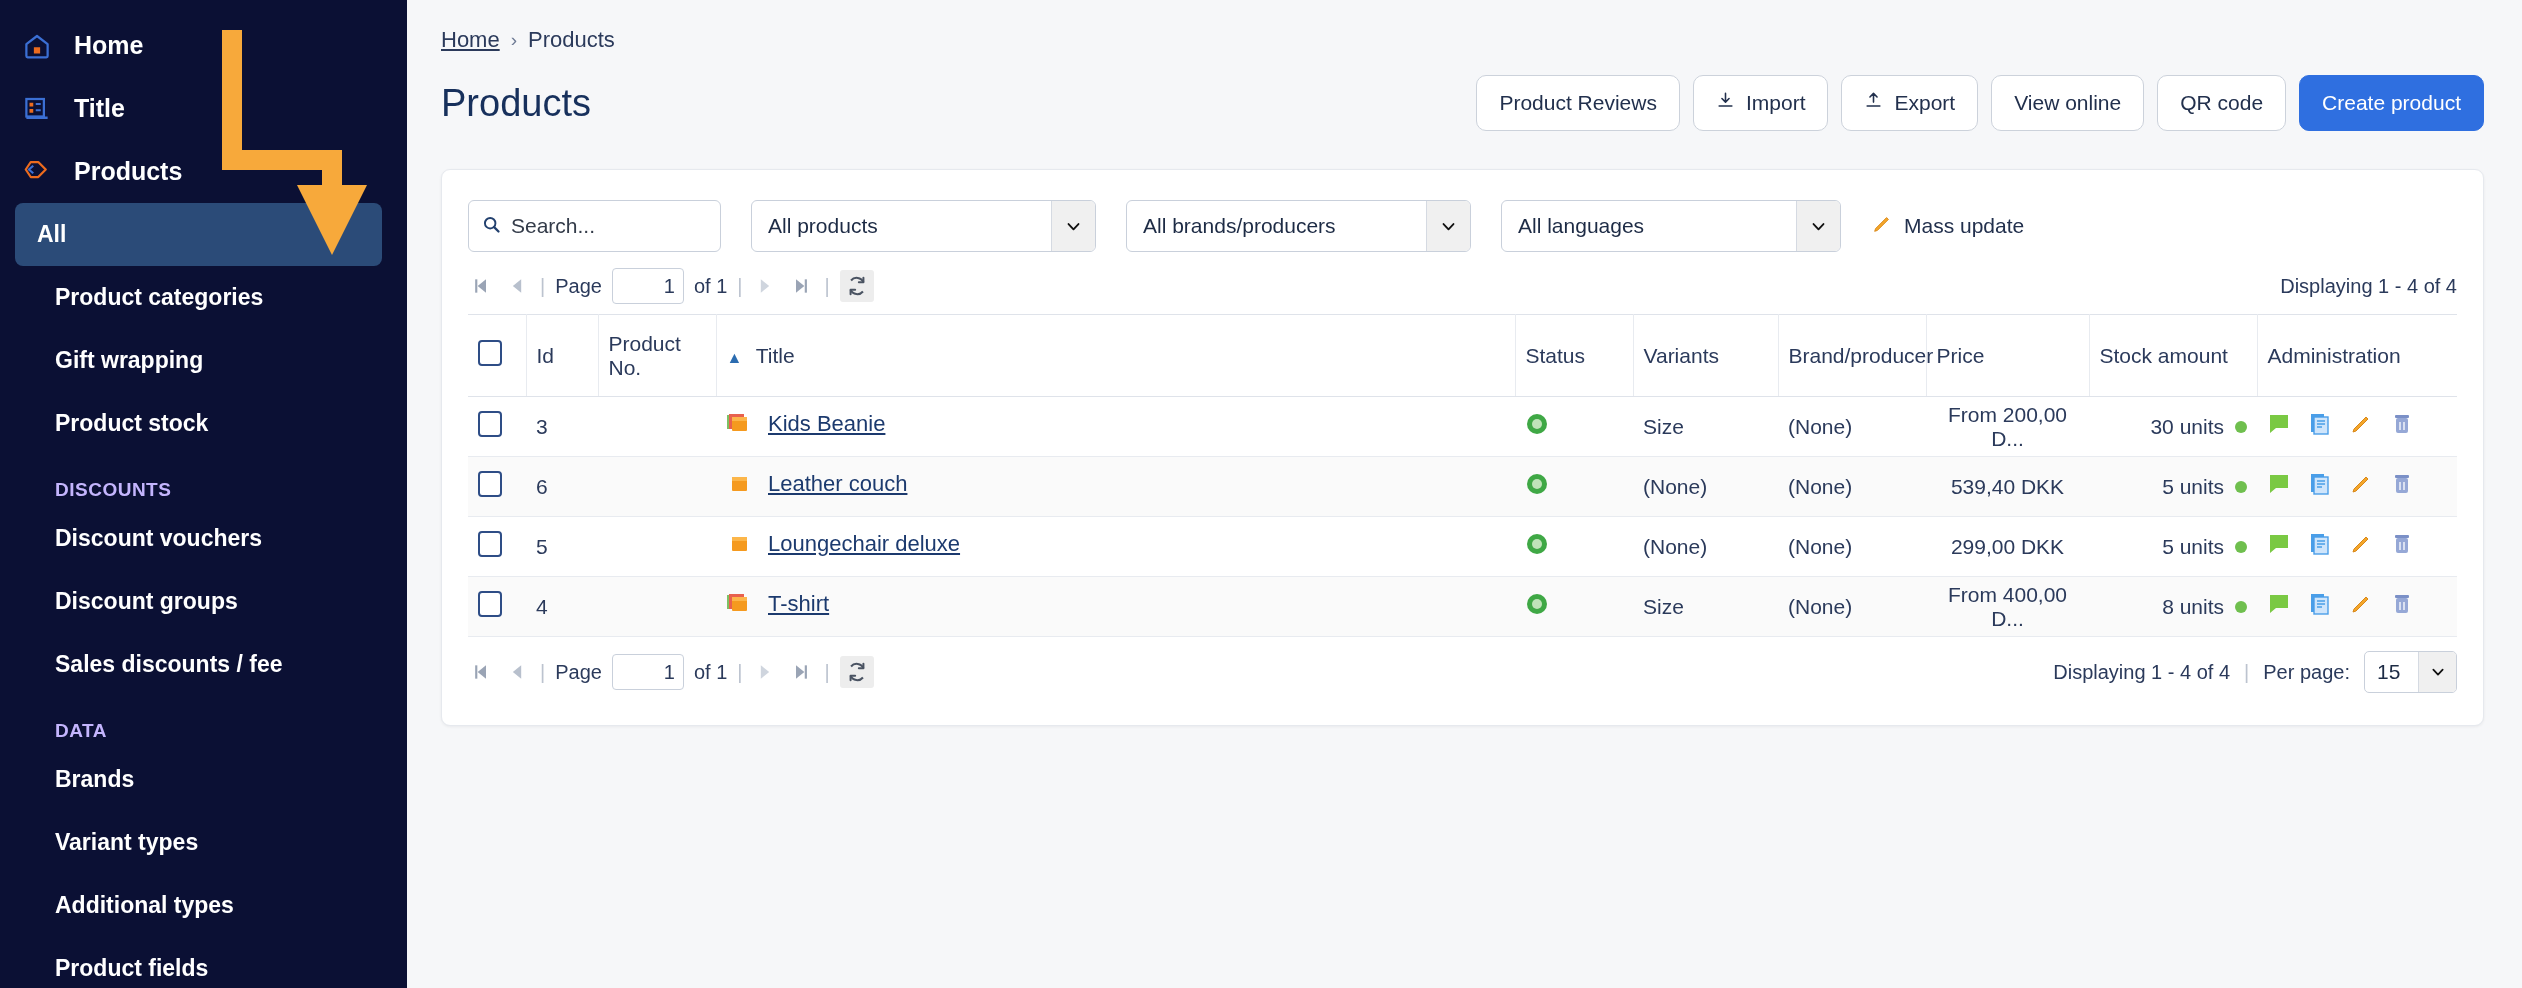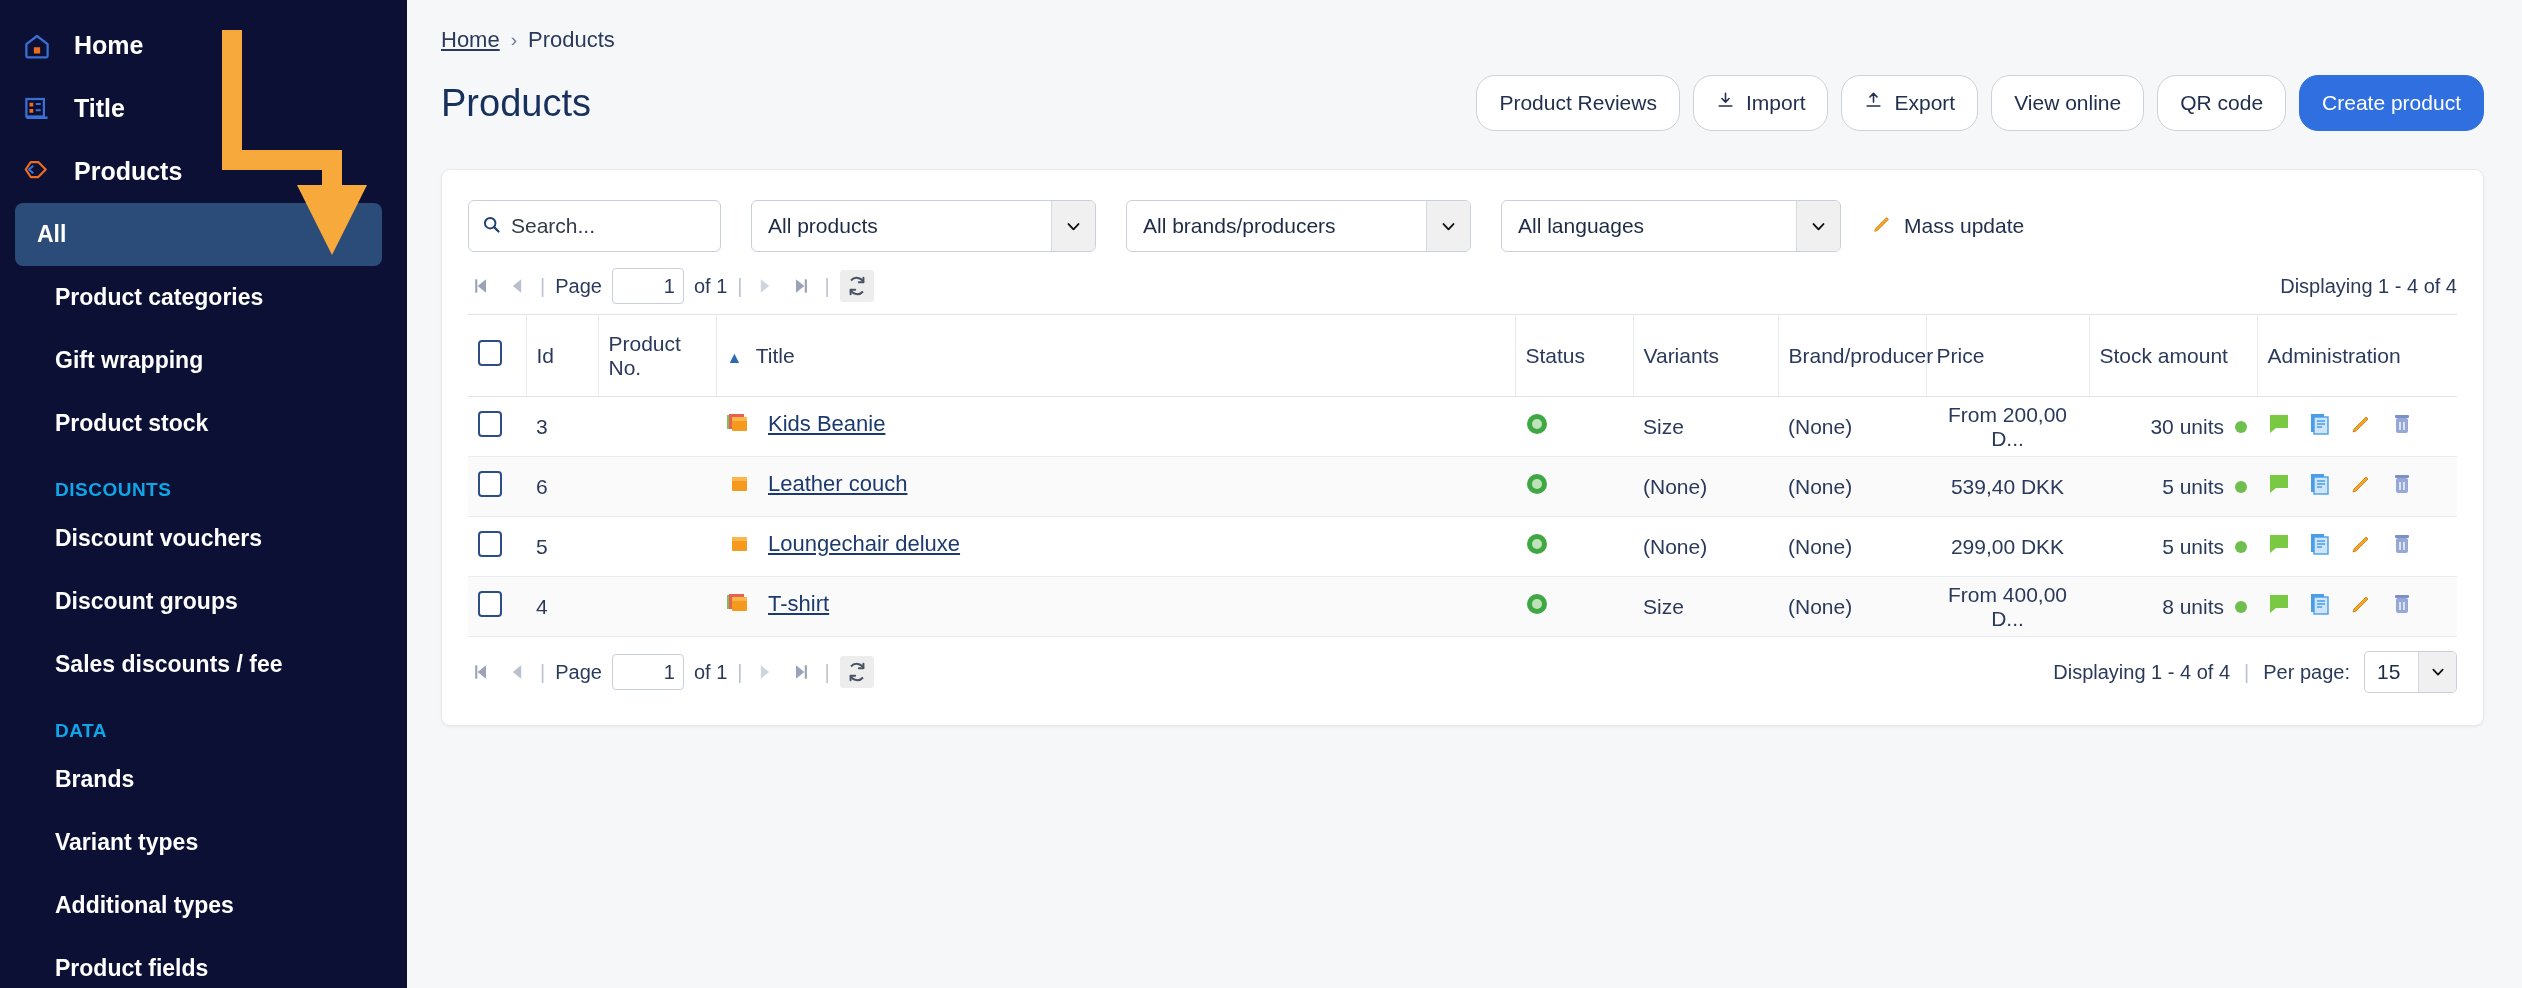--- a/index.html
+++ b/index.html
@@ -37,21 +37,21 @@
     margin: 0 25px 0 33px;
     padding-left: 22px;
     color: #ffffff;
     font-size: 23px;
     font-weight: 600;
     border-radius: 8px;
   }
   .sub-item.active { background: #2b4b78; margin-left: 15px; }
 
   .sec-head {
-    color: #0ea5e9;
+    color: #c4b5fd;
     font-size: 19px;
     font-weight: 600;
     letter-spacing: .5px;
     padding-left: 55px;
     height: 52px;
     display: flex; align-items: flex-end;
     padding-bottom: 6px;
   }
 
   
@@ -73,21 +73,21 @@
     display: flex; align-items: center; justify-content: space-between;
     padding: 22px 38px 0 34px;
   }
   .page-title { font-size: 38px; color: #17305c; font-weight: 400; }
 
   .head-actions { display: flex; align-items: center; gap: 13px; }
   .btn {
     height: 56px;
     border: 1px solid #ccd2db;
     background: #ffffff;
-    border-radius: 19px;
+    border-radius: 10px;
     color: #22304d;
     font-size: 21px;
     padding: 0 22px;
     display: flex; align-items: center; gap: 11px;
     white-space: nowrap;
     font-family: "Liberation Sans", sans-serif;
   }
   .btn.primary {
     background: #2f6fe0; border-color: #2f6fe0; color: #ffffff;
   }

